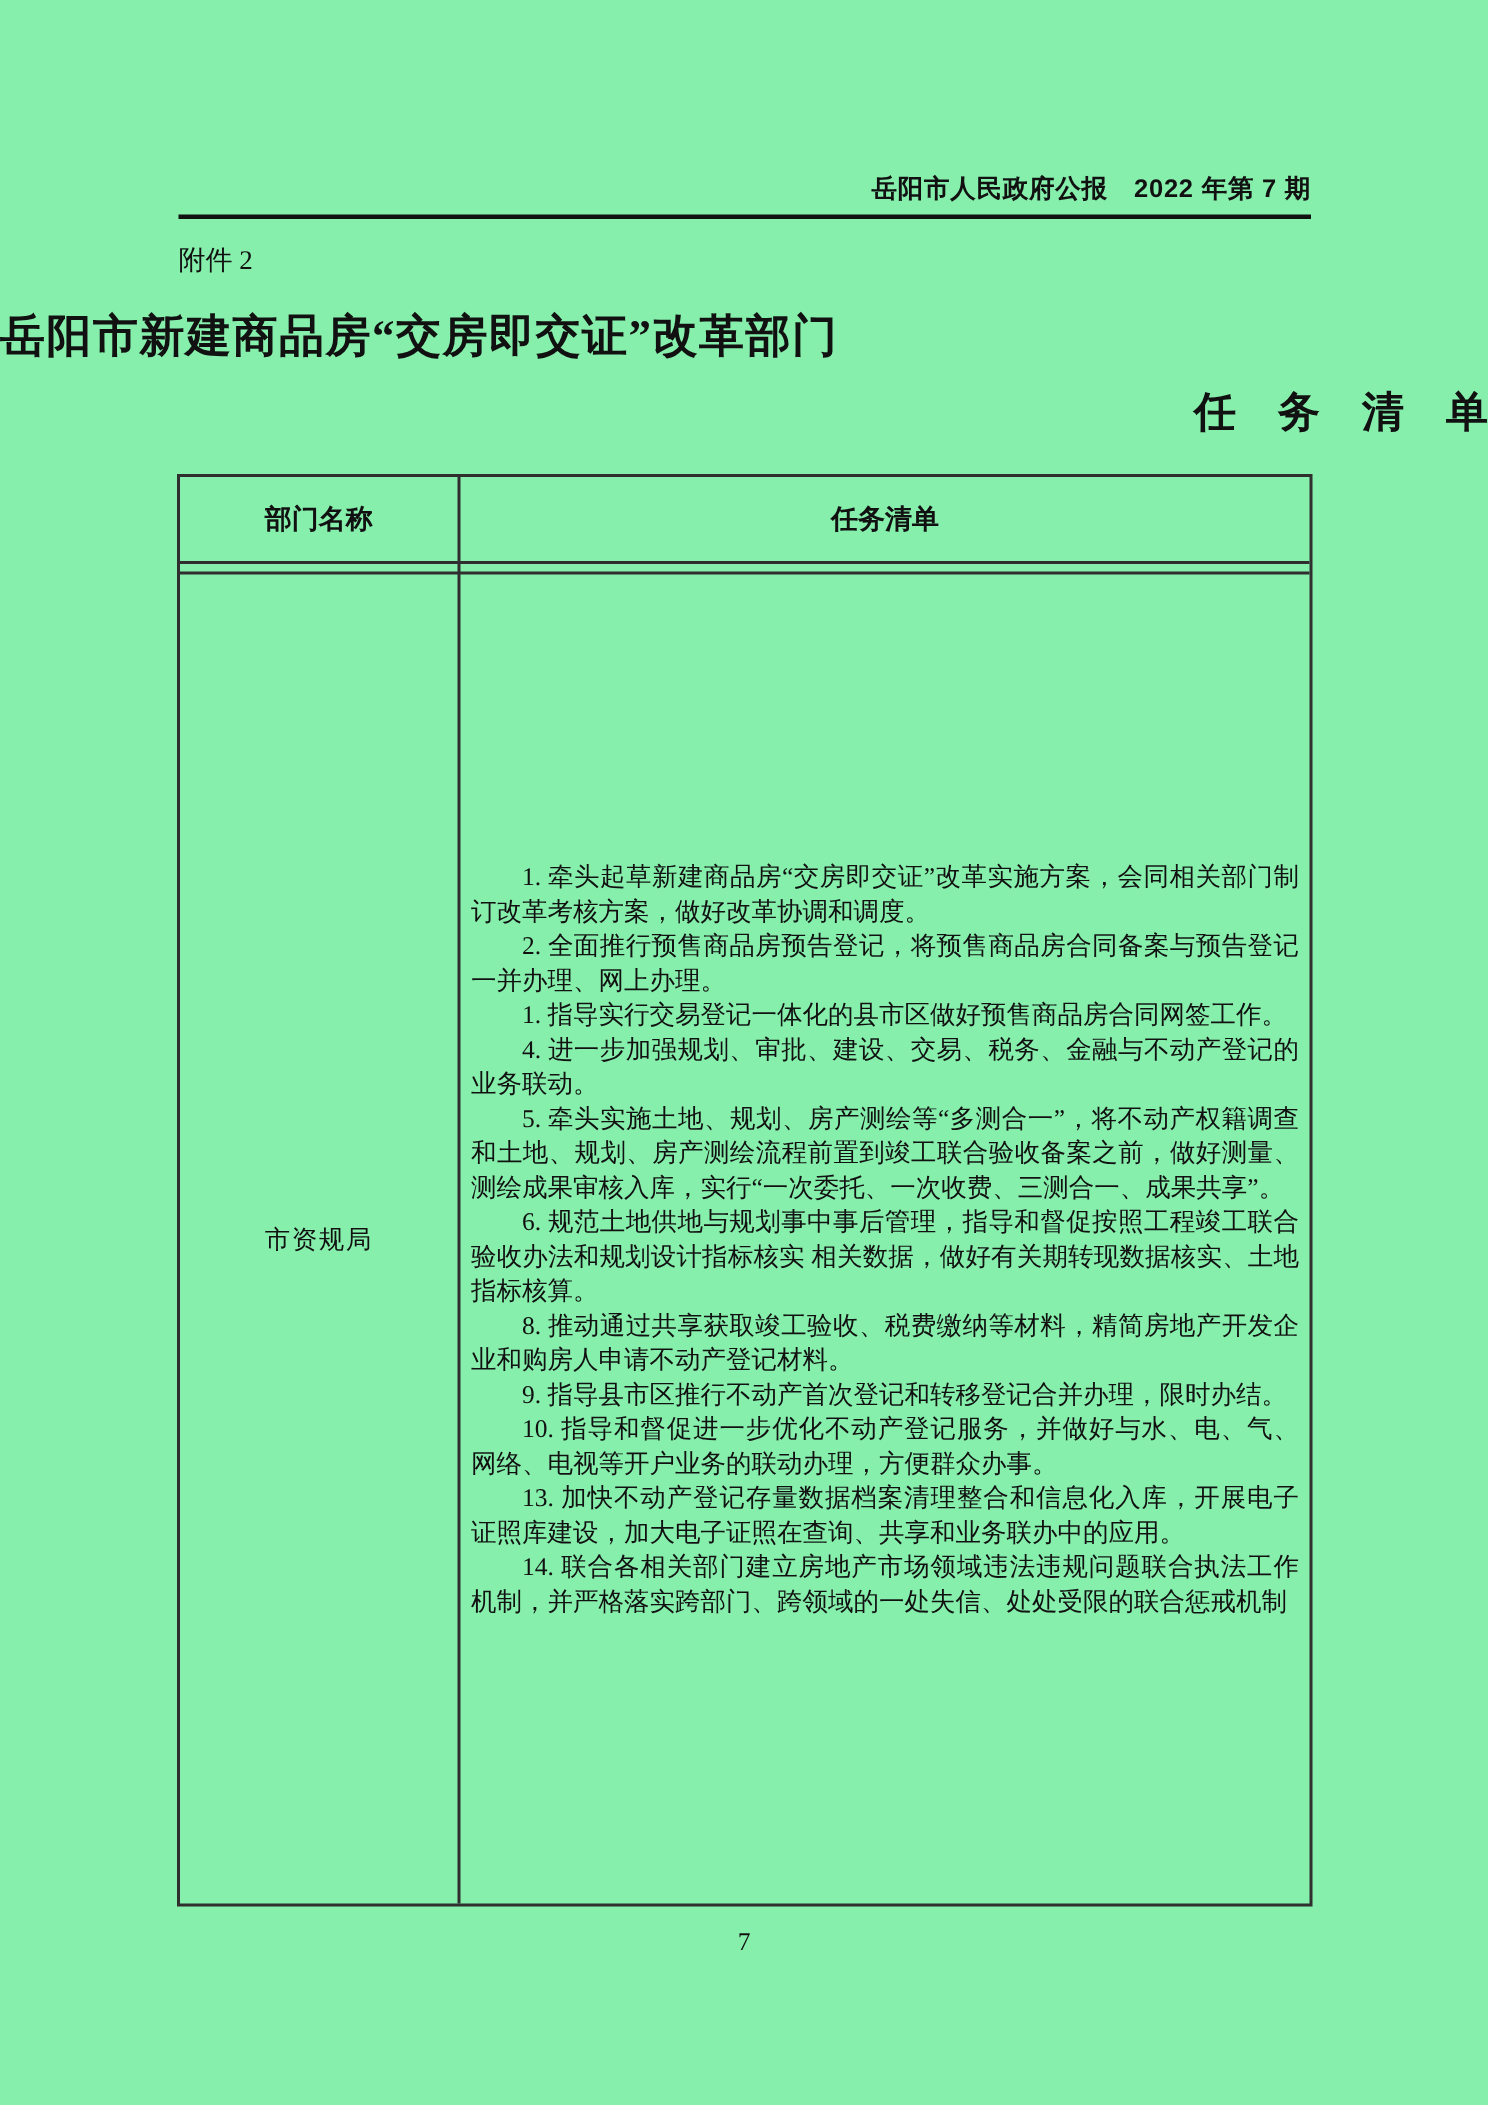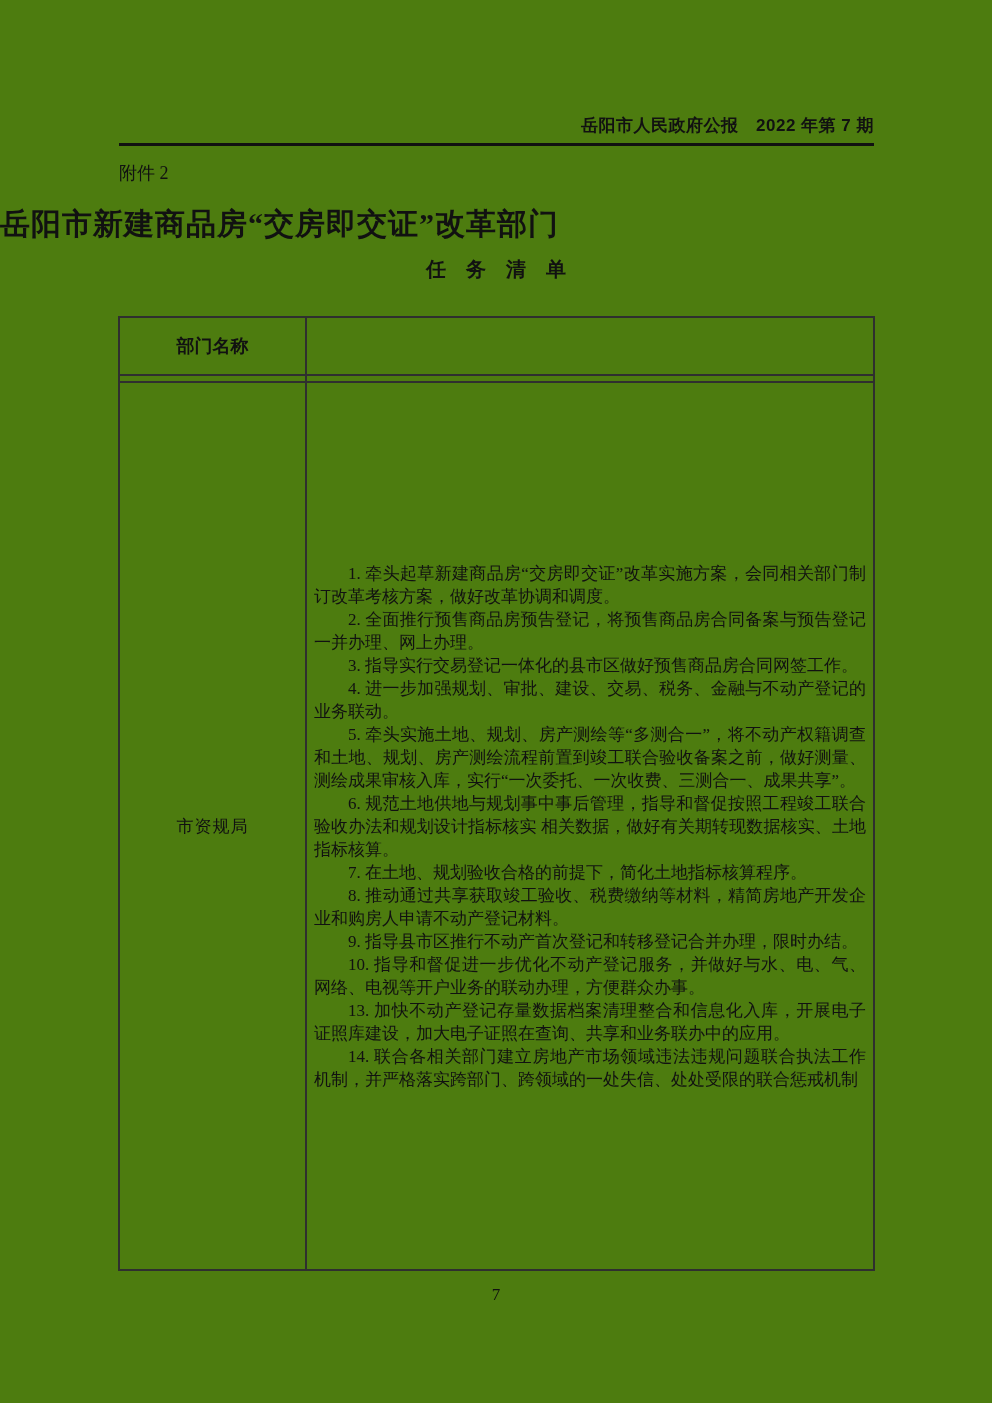--- a/index.html
+++ b/index.html
@@ -1,21 +1,21 @@
 <!DOCTYPE html>
 <html><head>
 <meta charset="utf-8">
 <style>
   html, body { margin: 0; padding: 0; background: #ffffff; }
   .page {
     position: relative;
     width: 992px;
     height: 1403px;
     margin: 0 auto;
-    background: #4d7c0f;
+    background: #86efac;
     color: #111111;
     font-family: "Liberation Serif", serif;
     overflow: hidden;
   }
   .running-head {
     position: absolute;
     top: 114px;
     left: 119px;
     width: 755px;
     text-align: right;
@@ -46,23 +46,23 @@
     width: 100%;
     font-weight: bold;
     font-size: 30px;
     letter-spacing: 1px;
   }
   .doc-title-2 {
     position: absolute;
     top: 256px;
     left: 0;
     width: 100%;
-    text-align: center;
-    font-weight: bold;
-    font-size: 20px;
+    text-align: right;
+    font-weight: bold;
+    font-size: 28px;
   }
   .doc-table {
     position: absolute;
     left: 118px;
     top: 316px;
     width: 757px;
     height: 955px;
     border: 2px solid #2f2f2f;
     box-sizing: border-box;
   }
@@ -171,31 +171,31 @@
 
   <div class="doc-title-2">任　务　清　单</div>
 
   <div class="doc-table">
     <div class="v-divider"></div>
     <div class="h-line-1"></div>
     <div class="h-line-2"></div>
 
     <div class="head-dept">部门名称</div>
 
+    <div class="head-tasks">任务清单</div>
 
     <div class="body-dept">市资规局</div>
 
     <div class="body-tasks">
         <p class="task">1. 牵头起草新建商品房“交房即交证”改革实施方案，会同相关部门制订改革考核方案，做好改革协调和调度。</p>
         <p class="task">2. 全面推行预售商品房预告登记，将预售商品房合同备案与预告登记一并办理、网上办理。</p>
-        <p class="task">3. 指导实行交易登记一体化的县市区做好预售商品房合同网签工作。</p>
+        <p class="task">1. 指导实行交易登记一体化的县市区做好预售商品房合同网签工作。</p>
         <p class="task">4. 进一步加强规划、审批、建设、交易、税务、金融与不动产登记的业务联动。</p>
         <p class="task">5. 牵头实施土地、规划、房产测绘等“多测合一”，将不动产权籍调查和土地、规划、房产测绘流程前置到竣工联合验收备案之前，做好测量、测绘成果审核入库，实行“一次委托、一次收费、三测合一、成果共享”。</p>
         <p class="task">6. 规范土地供地与规划事中事后管理，指导和督促按照工程竣工联合验收办法和规划设计指标核实 相关数据，做好有关期转现数据核实、土地指标核算。</p>
-        <p class="task">7. 在土地、规划验收合格的前提下，简化土地指标核算程序。</p>
         <p class="task">8. 推动通过共享获取竣工验收、税费缴纳等材料，精简房地产开发企业和购房人申请不动产登记材料。</p>
         <p class="task">9. 指导县市区推行不动产首次登记和转移登记合并办理，限时办结。</p>
         <p class="task">10. 指导和督促进一步优化不动产登记服务，并做好与水、电、气、网络、电视等开户业务的联动办理，方便群众办事。</p>
         <p class="task">13. 加快不动产登记存量数据档案清理整合和信息化入库，开展电子证照库建设，加大电子证照在查询、共享和业务联办中的应用。</p>
         <p class="task">14. 联合各相关部门建立房地产市场领域违法违规问题联合执法工作机制，并严格落实跨部门、跨领域的一处失信、处处受限的联合惩戒机制</p>
       </div>
   </div>
 
   <div class="page-number">7</div>
 

